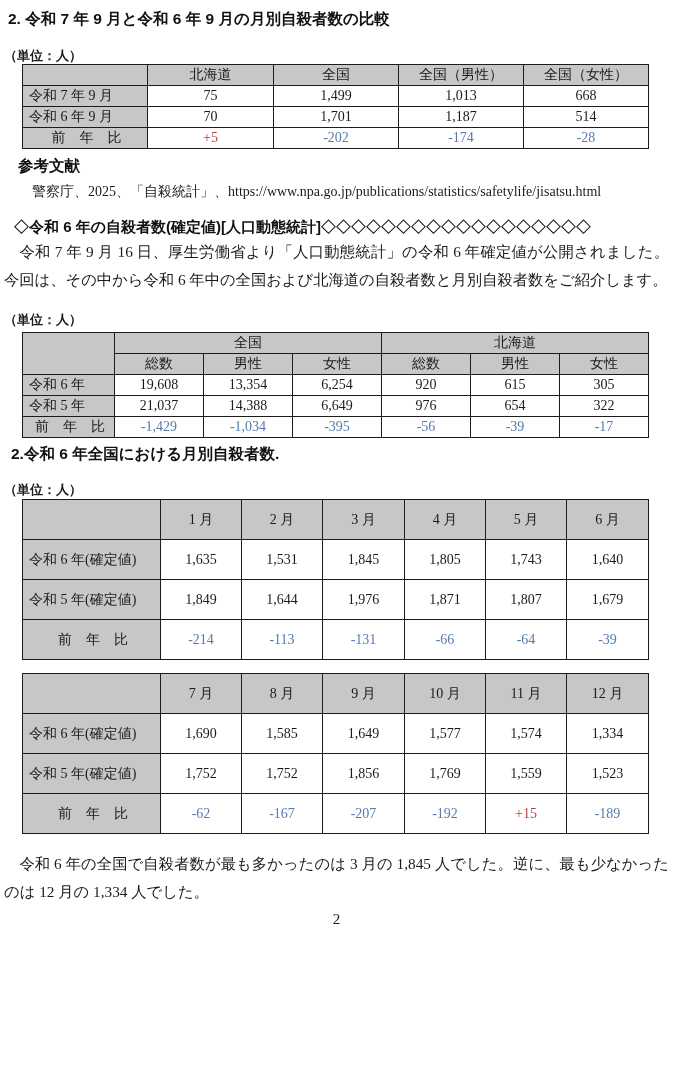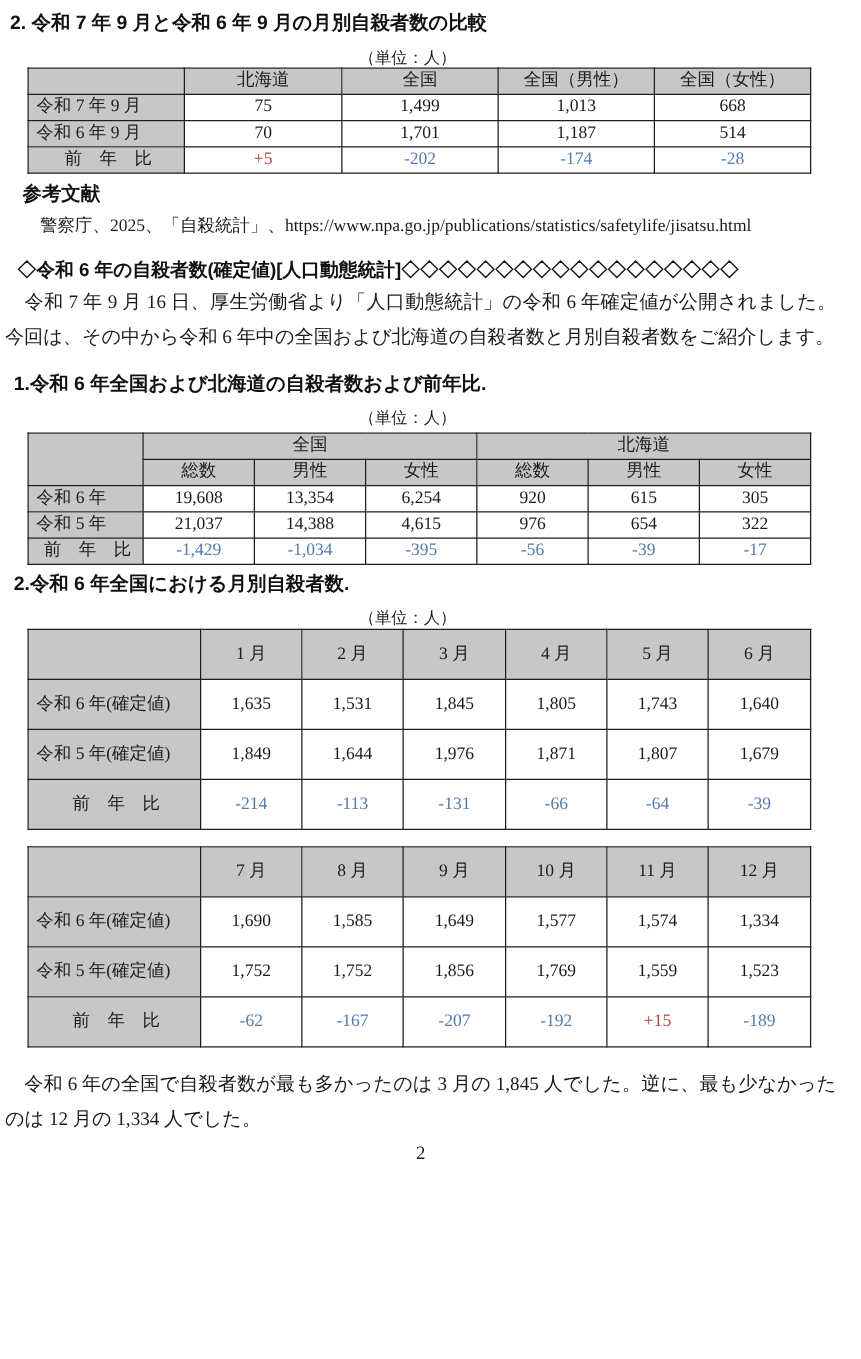--- a/index.html
+++ b/index.html
@@ -21,24 +21,25 @@
     font-weight: bold;
     color: #111111;
   }
   .doc-title { font-size: 15.5px; line-height: 22px; margin-left: 4px; }
   .diamond-title { font-size: 15px; line-height: 22px; margin: 11px 0 0 10px; white-space: nowrap; }
   .sub { font-size: 15.5px; line-height: 21px; }
   .refs-h { margin: 6px 0 0 14px; }
   .s1-h { margin: 13px 0 0 7px; }
   .s2-h { margin: 5px 0 0 7px; }
   .unit {
-    text-align: center;
+    text-align: left;
     font-size: 13px;
     line-height: 15px;
-    margin: 8px 21px 1px 0;
+    margin: 18px 21px 1px 0;
+    font-weight: bold;
   }
   .unit3 { margin-bottom: 0; }
   p.body { text-align: justify; }
   .mt27 { margin-top: 27px; }
   .mt28 { margin-top: 28px; }
   .mt16 { margin-top: 16px; }
   .ref {
     margin: 3px 0 0 28px;
     font-size: 14px;
     line-height: 26px;
@@ -128,21 +129,20 @@
         </tr>
       </tbody>
     </table>
 
   <h2 class="sub refs-h">参考文献</h2>
   <p class="ref">警察庁、2025、「自殺統計」、https://www.npa.go.jp/publications/statistics/safetylife/jisatsu.html</p>
 
   <h1 class="diamond-title">◇令和 6 年の自殺者数(確定値)[人口動態統計]◇◇◇◇◇◇◇◇◇◇◇◇◇◇◇◇◇◇</h1>
   <p class="body">　令和 7 年 9 月 16 日、厚生労働省より「人口動態統計」の令和 6 年確定値が公開されました。今回は、その中から令和 6 年中の全国および北海道の自殺者数と月別自殺者数をご紹介します。</p>
 
-  <h2 class="sub s1-h">1.令和 6 年全国および北海道の自殺者数および前年比.</h2>
   <div class="unit">（単位：人）</div>
   <table class="t t2">
       <colgroup>
         <col style="width: 92px;">
         <col style="width: 89px;">
         <col style="width: 89px;">
         <col style="width: 89px;">
         <col style="width: 89px;">
         <col style="width: 89px;">
         <col style="width: 89px;">
@@ -169,21 +169,21 @@
           <td>13,354</td>
           <td>6,254</td>
           <td>920</td>
           <td>615</td>
           <td>305</td>
         </tr>
         <tr>
           <th class="rl">令和 5 年</th>
           <td>21,037</td>
           <td>14,388</td>
-          <td>4,615</td>
+          <td>6,649</td>
           <td>976</td>
           <td>654</td>
           <td>322</td>
         </tr>
         <tr>
           <th class="rl ctr">前　年　比</th>
           <td class="c-neg">-1,429</td>
           <td class="c-neg">-1,034</td>
           <td class="c-neg">-395</td>
           <td class="c-neg">-56</td>

